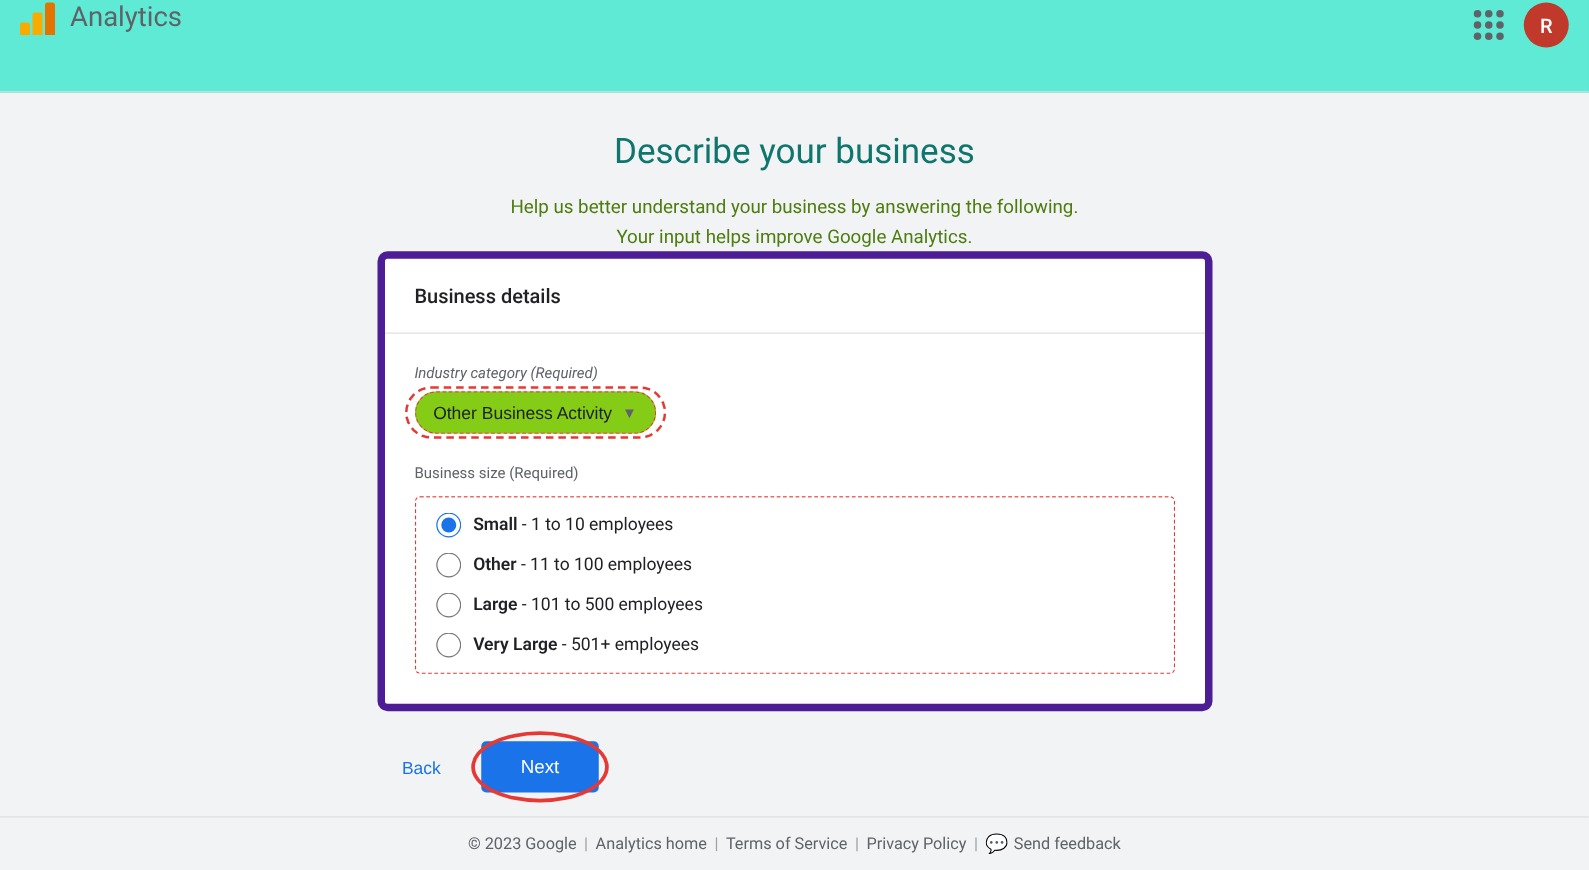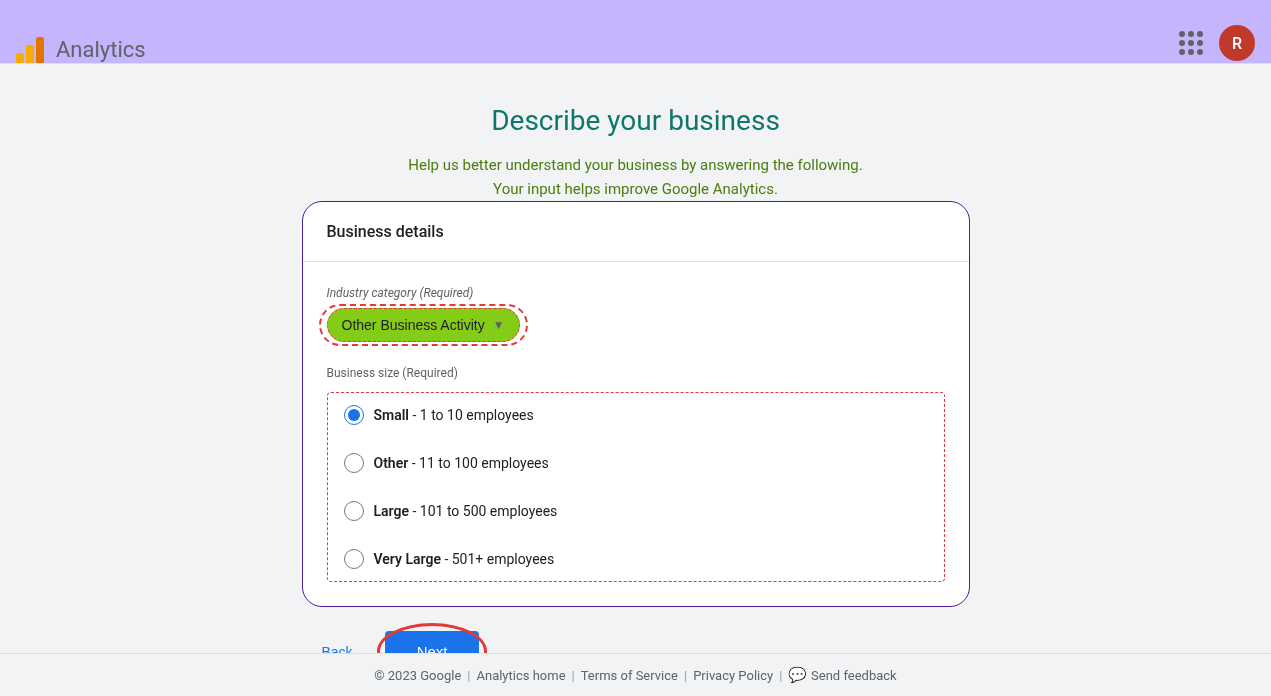--- a/index.html
+++ b/index.html
@@ -7,24 +7,24 @@
       font-family: 'Google Sans', Roboto, Arial, sans-serif;
       background: #f1f3f4;
       min-height: 696px;
       width: 1271px;
       overflow-x: hidden;
     }
 
     
     .header {
       display: flex;
-      align-items: flex-end;
+      align-items: flex-start;
       justify-content: space-between;
-      background: #c4b5fd;
-      height: 64px;
+      background: #5eead4;
+      height: 74px;
       padding: 0 16px;
       border-bottom: 1px solid #e0e0e0;
       position: fixed;
       top: 0; left: 0; right: 0;
       z-index: 100;
     }
     .header-left {
       display: flex;
       align-items: center;
       gap: 12px;
@@ -102,22 +102,22 @@
     .page-subtitle {
       font-size: 15px;
       color: #4d7c0f;
       text-align: center;
       line-height: 1.6;
     }
 
     
     .card {
       background: #fff;
-      border-radius: 20px;
-      border: 1px solid #4c1d95;
+      border-radius: 8px;
+      border: 6px solid #4c1d95;
       padding: 0;
       margin-bottom: 24px;
     }
     .card-header {
       padding: 20px 24px;
       border-bottom: 1px solid #e0e0e0;
     }
     .card-header-title {
       font-size: 16px;
       font-weight: 500;
@@ -174,21 +174,21 @@
       font-size: 12px;
       color: #5f6368;
       margin-bottom: 12px;
     }
     .radio-group {
       border: 1.5px dashed #e53935;
       border-radius: 4px;
       padding: 12px 16px;
       display: flex;
       flex-direction: column;
-      gap: 28px;
+      gap: 12px;
     }
     .radio-option {
       display: flex;
       align-items: center;
       gap: 10px;
       cursor: pointer;
     }
     .radio-input {
       width: 20px; height: 20px;
       accent-color: #1a73e8;

